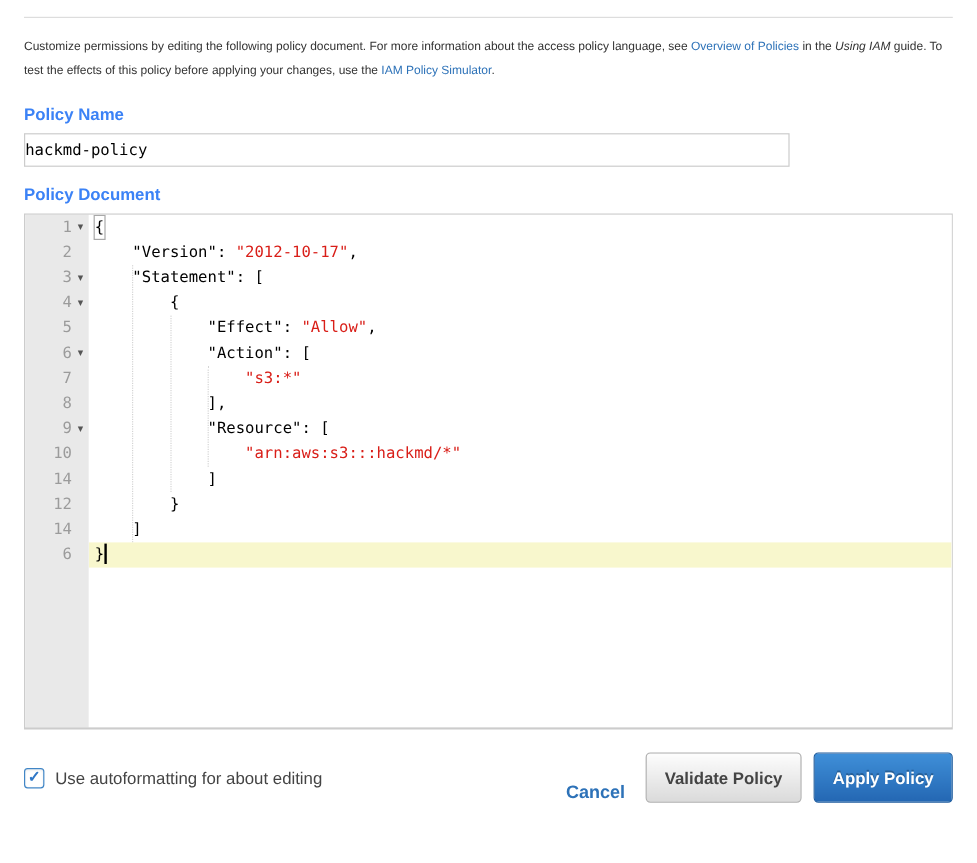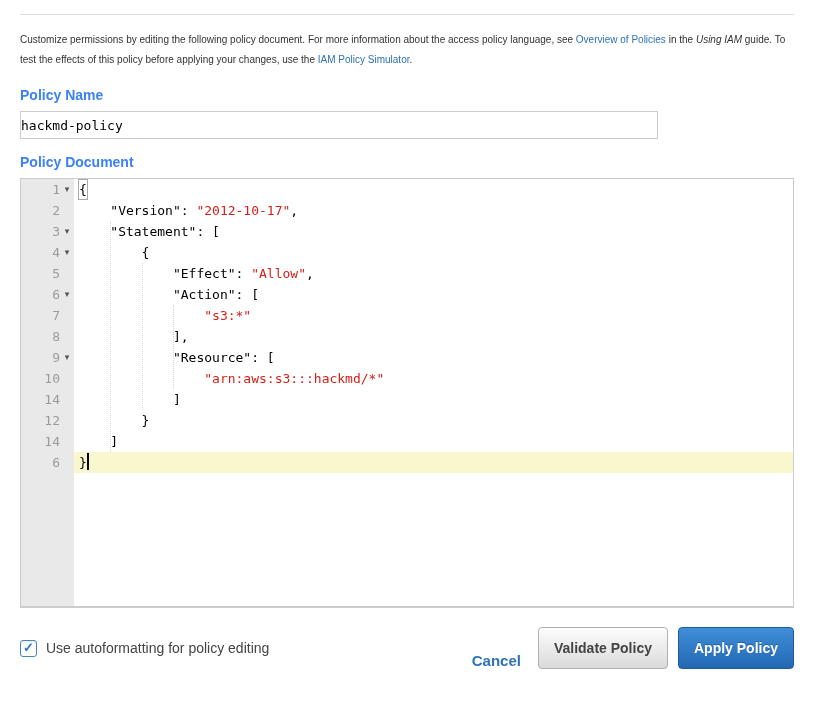--- a/index.html
+++ b/index.html
@@ -211,21 +211,21 @@
         <div class="code-line"><span class="tok-plain">    ]</span></div>
         <div class="code-line active"><span class="tok-plain">}</span><span class="cursor"></span></div>
       </div>
   </div>
 
   <div class="footer">
     <label class="autofmt">
       <span class="checkbox">
         <span class="check-glyph">✓</span>
       </span>
-      <span>Use autoformatting for policy editing</span>
+      <span>Use autoformatting for about editing</span>
     </label>
     <div class="actions">
       <a href="#" class="cancel-link">Cancel</a>
       <button class="btn btn-default">Validate Policy</button>
       <button class="btn btn-primary">Apply Policy</button>
     </div>
   </div>
 
 </div>
 

